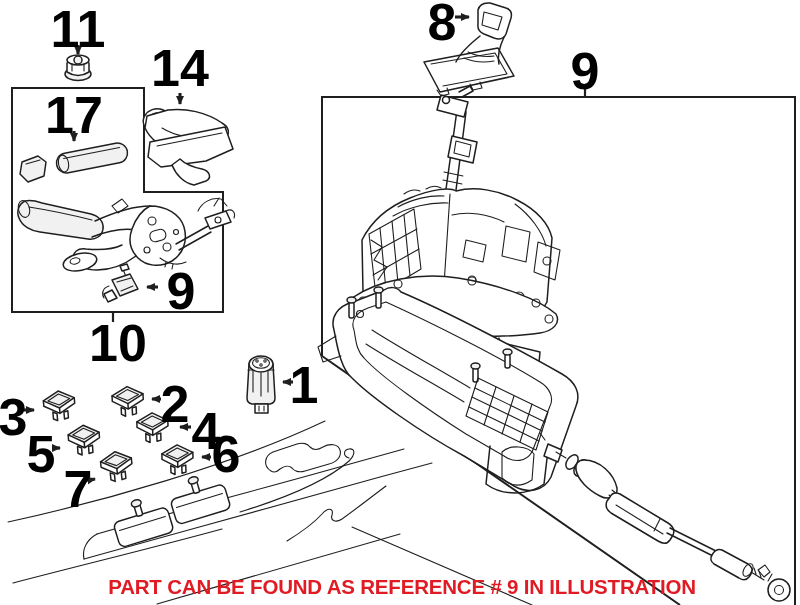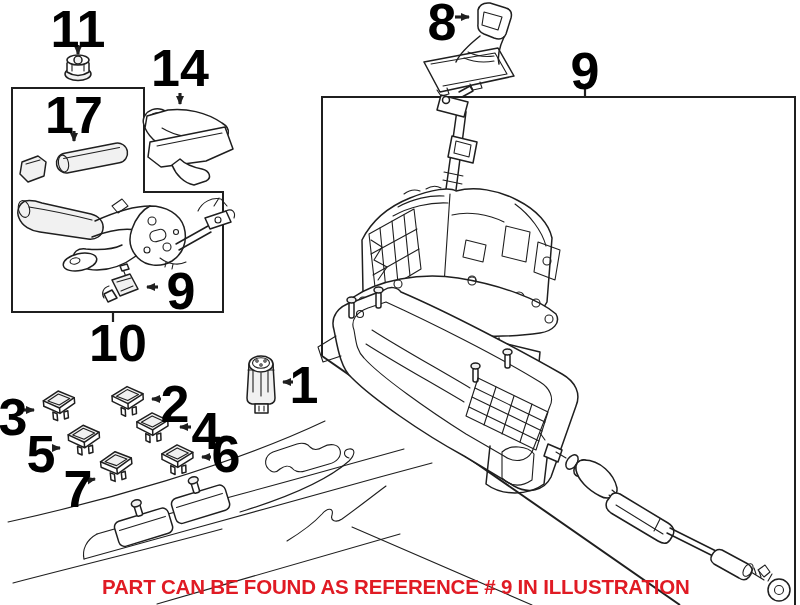--- a/index.html
+++ b/index.html
@@ -16,21 +16,21 @@
   .sw {fill:#ffffff;stroke:var(--line,#1f1f1f);stroke-width:1.5;stroke-linecap:round;stroke-linejoin:round;}
   .sg {fill:#f1f1f1;stroke:var(--line,#1f1f1f);stroke-width:1.5;stroke-linecap:round;stroke-linejoin:round;}
   .arr{fill:none;stroke:var(--line,#1f1f1f);stroke-width:3.1;stroke-linecap:butt;}
   .tick{fill:none;stroke:var(--line,#1f1f1f);stroke-width:2.2;}
   .lbl{
     position:absolute;transform:translateX(-50%);
     font-weight:700;font-size:52px;line-height:1;color:var(--text,#000);
     white-space:nowrap;user-select:none;
   }
   .note{
-    position:absolute;left:102px;top:575px;width:600px;text-align:left;
+    position:absolute;left:102px;top:575px;width:600px;text-align:center;
     font-weight:700;font-size:20.5px;line-height:1.2;letter-spacing:-0.2px;
     color:var(--note_red,#e01b24);white-space:nowrap;
   }
 </style>
 </head>
 <body>
 
 <div class="stage">
 
   <svg width="800" height="605" viewBox="0 0 800 605">

